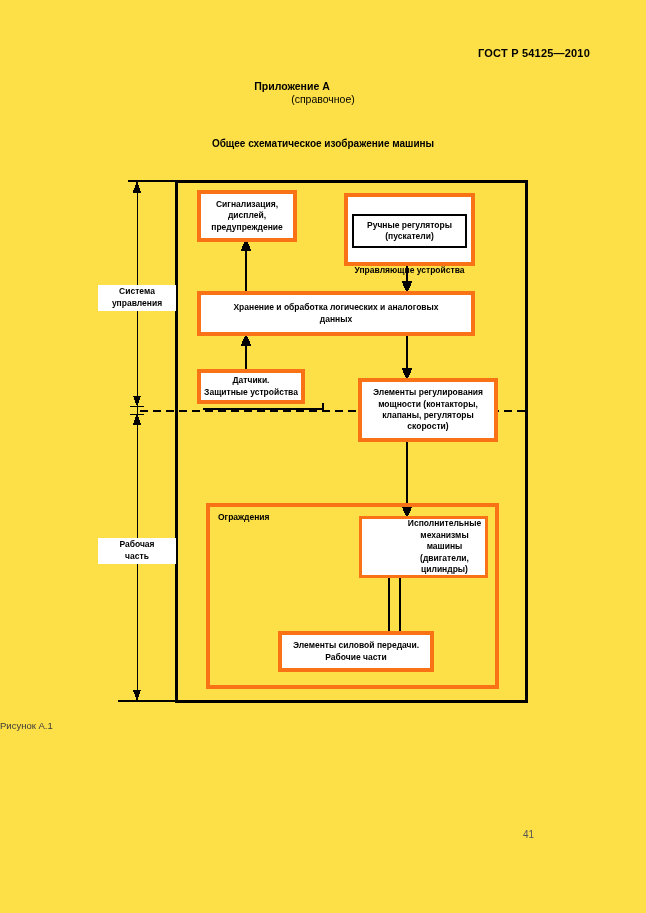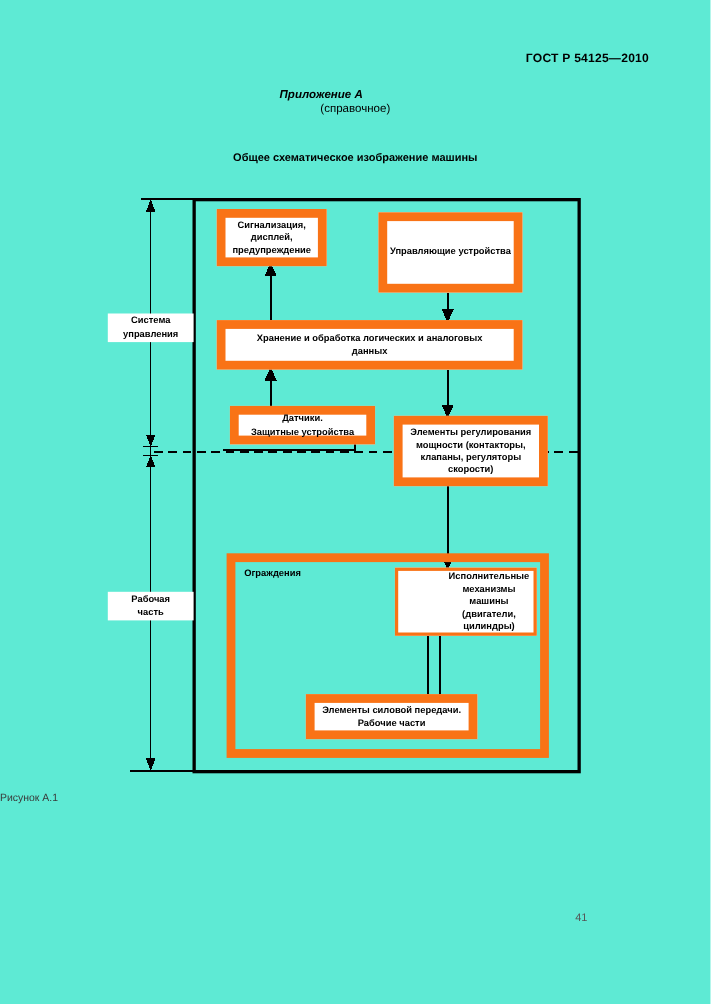--- a/index.html
+++ b/index.html
@@ -1,45 +1,45 @@
 <!DOCTYPE html>
 <html><head>
 <meta charset="utf-8">
 <style>
   html,body { margin:0; padding:0; background:#fff; }
   body { font-family:"Liberation Sans", sans-serif; color:#000; }
-  .page { position:relative; width:646px; height:913px; background:#5eead4; overflow:hidden; }
+  .page { position:relative; width:646px; height:913px; background:#fde047; overflow:hidden; }
 
   .gost-header { position:absolute; top:47px; left:300px; width:290px; text-align:right;
                  font-size:11px; font-weight:bold; letter-spacing:0.2px; }
   .appendix-line1 { position:absolute; top:80px; left:0; width:584px; text-align:center;
-                    font-size:10.5px; font-weight:bold;font-style:italic; }
+                    font-size:10.5px; font-weight:bold; }
   .appendix-line2 { position:absolute; top:93px; left:0; width:646px; text-align:center;
                     font-size:10.5px; font-weight:normal; }
   .doc-title { position:absolute; top:138px; left:0; width:646px; text-align:center;
                font-size:10px; font-weight:bold; }
 
   svg.connectors { position:absolute; top:0; left:0; }
 
-  .box { position:absolute; box-sizing:border-box; border:8px solid #f97316; background:#fff;
+  .box { position:absolute; box-sizing:border-box; border:4px solid #f97316; background:#fff;
          display:flex; align-items:center; justify-content:center; text-align:center;
          white-space:pre-line; font-size:8.5px; font-weight:bold; line-height:1.35;
          padding:2px; }
 
   .outer-box { position:absolute; box-sizing:border-box; left:175px; top:180px;
                width:353px; height:523px; border:3px solid #000; background:transparent; }
 
   .box-signaling   { left:197px; top:190px; width:100px; height:52px; }
   .box-control     { left:344px; top:193px; width:131px; height:73px; display:block; padding-top:6px; }
   .box-manual      { position:relative; margin:0 auto; box-sizing:border-box; width:115px; height:34px;
                      border:2px solid #000; display:flex; align-items:center; justify-content:center;
                      text-align:center; white-space:pre-line; }
   .control-label   { margin-top:5px; text-align:center; }
   .box-storage     { left:197px; top:291px; width:278px; height:45px; }
-  .box-sensors     { left:197px; top:369px; width:132px; height:35px;margin-left:12px; }
+  .box-sensors     { left:197px; top:369px; width:108px; height:35px; }
   .box-power       { left:358px; top:378px; width:140px; height:64px; }
   .box-guards      { left:206px; top:503px; width:293px; height:186px; background:transparent;
                      display:block; padding:0; }
   .guards-label    { position:absolute; top:5px; left:8px; font-size:8.5px; font-weight:bold; }
   .box-actuators   { left:359px; top:516px; width:129px; height:62px; border-width:3px;padding-left:44px; }
   .box-transmission{ left:278px; top:631px; width:156px; height:41px; }
 
   .side-label { position:absolute; box-sizing:border-box; background:#fff; text-align:center;
                 white-space:pre-line; font-size:8.5px; font-weight:bold; line-height:1.4;
                 padding:1px 0; }
@@ -100,20 +100,22 @@
     </g>
   </svg>
 
   <div class="outer-box"></div>
 
   <div class="box box-signaling">Сигнализация,
 дисплей,
 предупреждение</div>
 
   <div class="box box-control">
+    <div class="box-manual">Ручные регуляторы
+(пускатели)</div>
     <div class="control-label">Управляющие устройства</div>
   </div>
 
   <div class="box box-storage">Хранение и обработка логических и аналоговых
 данных</div>
 
   <div class="box box-sensors">Датчики.
 Защитные устройства</div>
 
   <div class="box box-guards">

